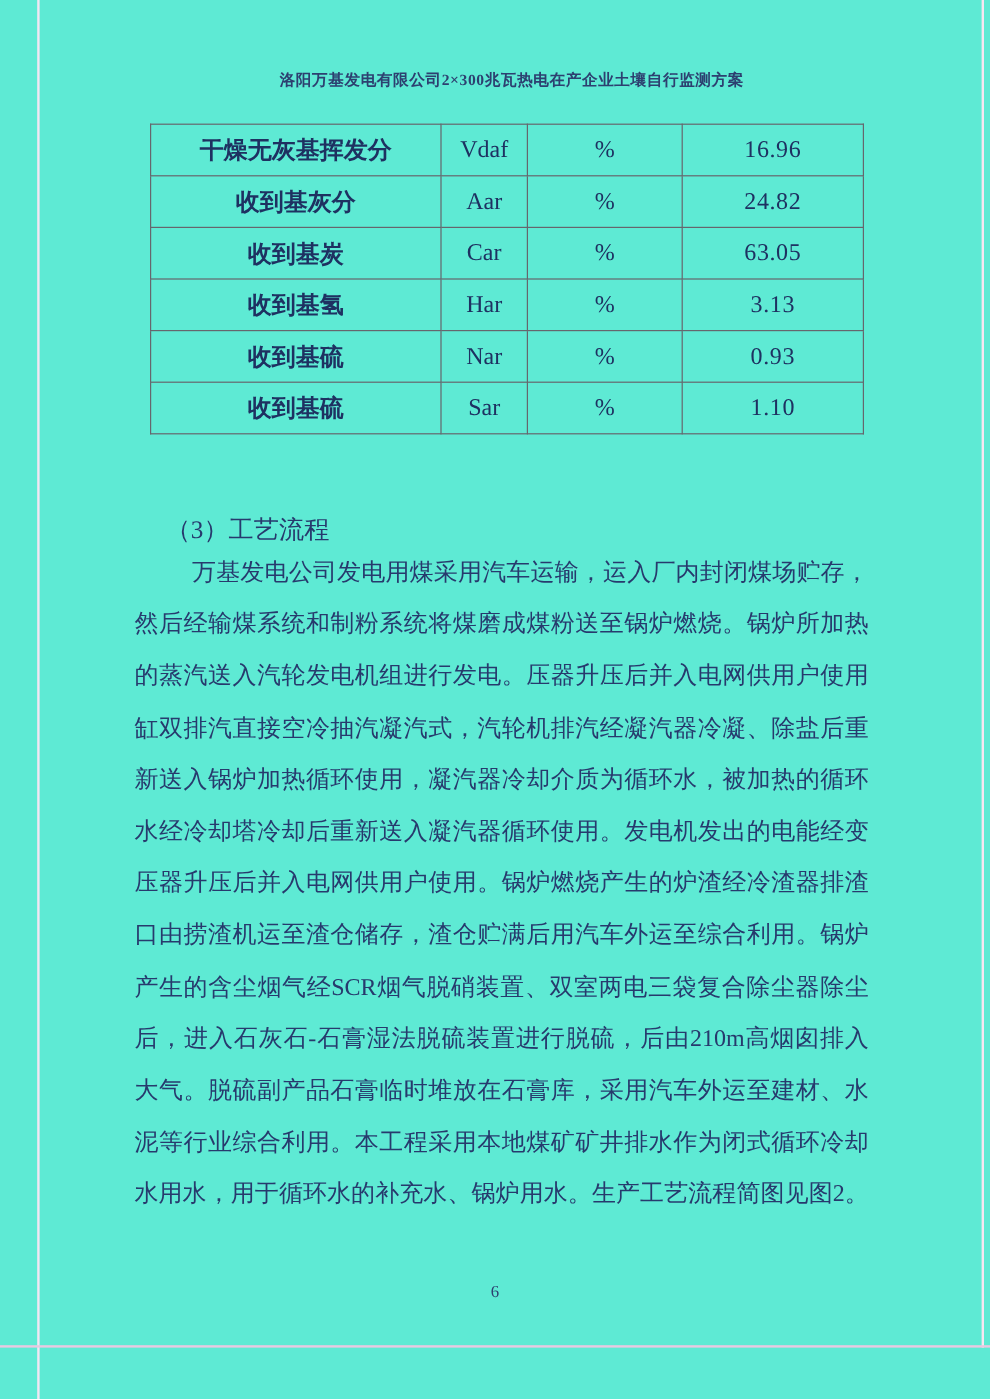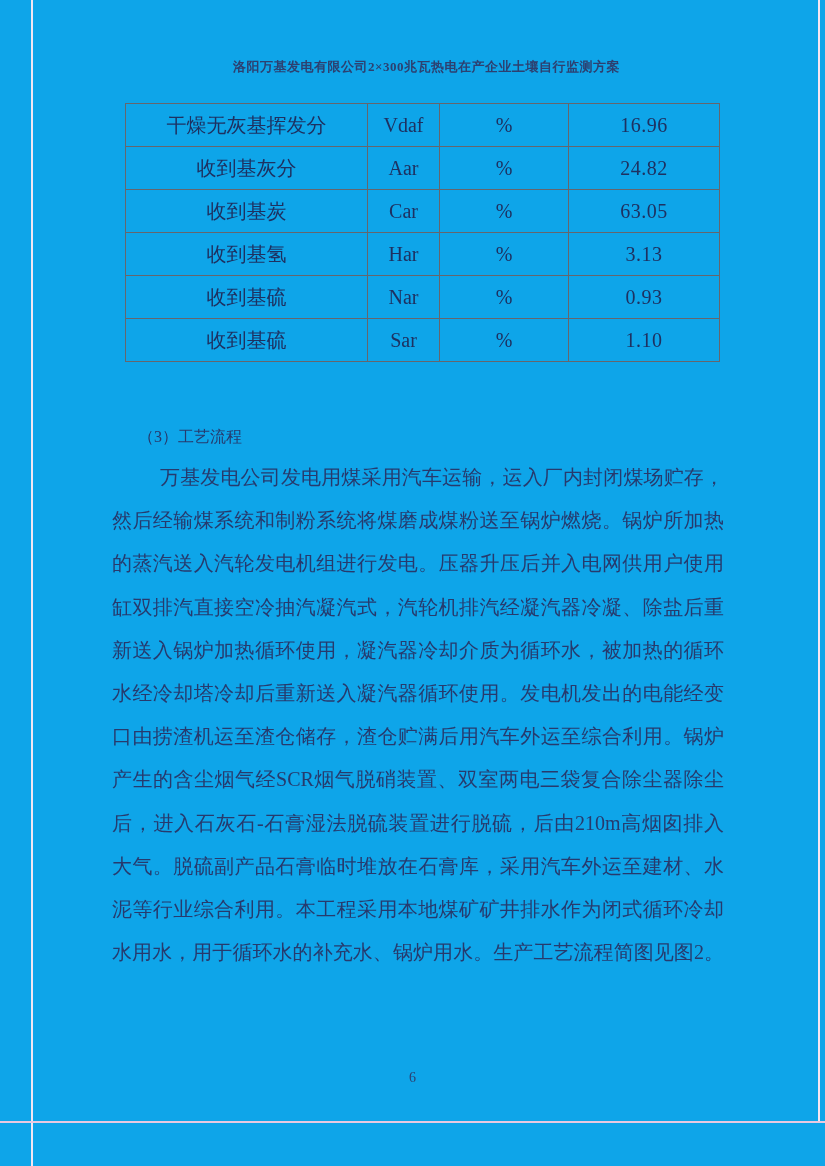--- a/index.html
+++ b/index.html
@@ -1,41 +1,41 @@
 <!DOCTYPE html>
 <html><head>
 <meta charset="utf-8">
 <style>
   html,body { margin:0; padding:0; background:#ffffff; }
   .page {
-    position:relative; width:825px; height:1166px; background:#0ea5e9;
+    position:relative; width:825px; height:1166px; background:#5eead4;
     font-family:"Liberation Serif","DejaVu Serif",serif;
     color:#253a6b; overflow:hidden;
   }
   .doc-header {
     position:absolute; top:58px; left:0; width:100%;
     text-align:center; padding-left:28px; box-sizing:border-box;
     font-size:13px; font-weight:bold; letter-spacing:0.5px; color:#2d4070;
   }
   table.coal-table {
     position:absolute; top:103px; left:125px;
     border-collapse:collapse; table-layout:fixed;
   }
   table.coal-table td {
     border:1.6px solid #66666d; text-align:center; vertical-align:middle;
     height:42px; padding:0; font-size:20px; color:#1e3161;
     overflow:hidden; white-space:nowrap;
   }
-  td.c-param { width:241px; }
+  td.c-param { width:241px;font-weight:bold; }
   td.c-symbol { width:71px; }
   td.c-unit { width:128px; }
   td.c-value { width:150px; letter-spacing:0.5px; }
   .section-heading {
     position:absolute; top:427px; left:138px;
-    font-size:16px; color:#273a6d;
+    font-size:21px; color:#273a6d;
   }
   .para {
     position:absolute; top:456px; left:112px; width:612px;
     font-size:20px; color:#273a6d;
   }
   .para-line {
     height:43.2px; line-height:43.2px;
     text-align:justify; text-align-last:justify;
   }
   .para-line.indent { text-indent:48px; }
@@ -111,20 +111,21 @@
 
   <div class="section-heading">（3）工艺流程</div>
 
   <div class="para">
     <div class="para-line indent">万基发电公司发电用煤采用汽车运输，运入厂内封闭煤场贮存，</div>
     <div class="para-line">然后经输煤系统和制粉系统将煤磨成煤粉送至锅炉燃烧。锅炉所加热</div>
     <div class="para-line">的蒸汽送入汽轮发电机组进行发电。压器升压后并入电网供用户使用</div>
     <div class="para-line">缸双排汽直接空冷抽汽凝汽式，汽轮机排汽经凝汽器冷凝、除盐后重</div>
     <div class="para-line">新送入锅炉加热循环使用，凝汽器冷却介质为循环水，被加热的循环</div>
     <div class="para-line">水经冷却塔冷却后重新送入凝汽器循环使用。发电机发出的电能经变</div>
+    <div class="para-line">压器升压后并入电网供用户使用。锅炉燃烧产生的炉渣经冷渣器排渣</div>
     <div class="para-line">口由捞渣机运至渣仓储存，渣仓贮满后用汽车外运至综合利用。锅炉</div>
     <div class="para-line">产生的含尘烟气经SCR烟气脱硝装置、双室两电三袋复合除尘器除尘</div>
     <div class="para-line">后，进入石灰石-石膏湿法脱硫装置进行脱硫，后由210m高烟囱排入</div>
     <div class="para-line">大气。脱硫副产品石膏临时堆放在石膏库，采用汽车外运至建材、水</div>
     <div class="para-line">泥等行业综合利用。本工程采用本地煤矿矿井排水作为闭式循环冷却</div>
     <div class="para-line">水用水，用于循环水的补充水、锅炉用水。生产工艺流程简图见图2。</div>
   </div>
 
   <div class="page-number">6</div>
 

